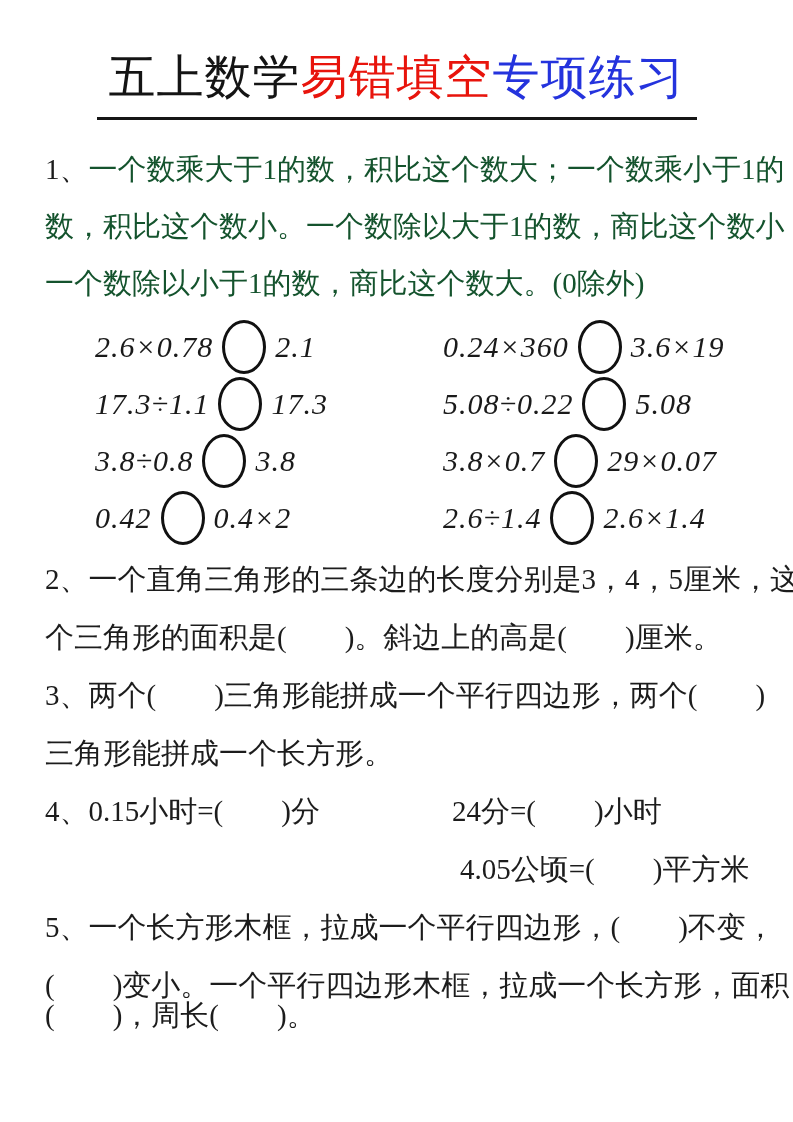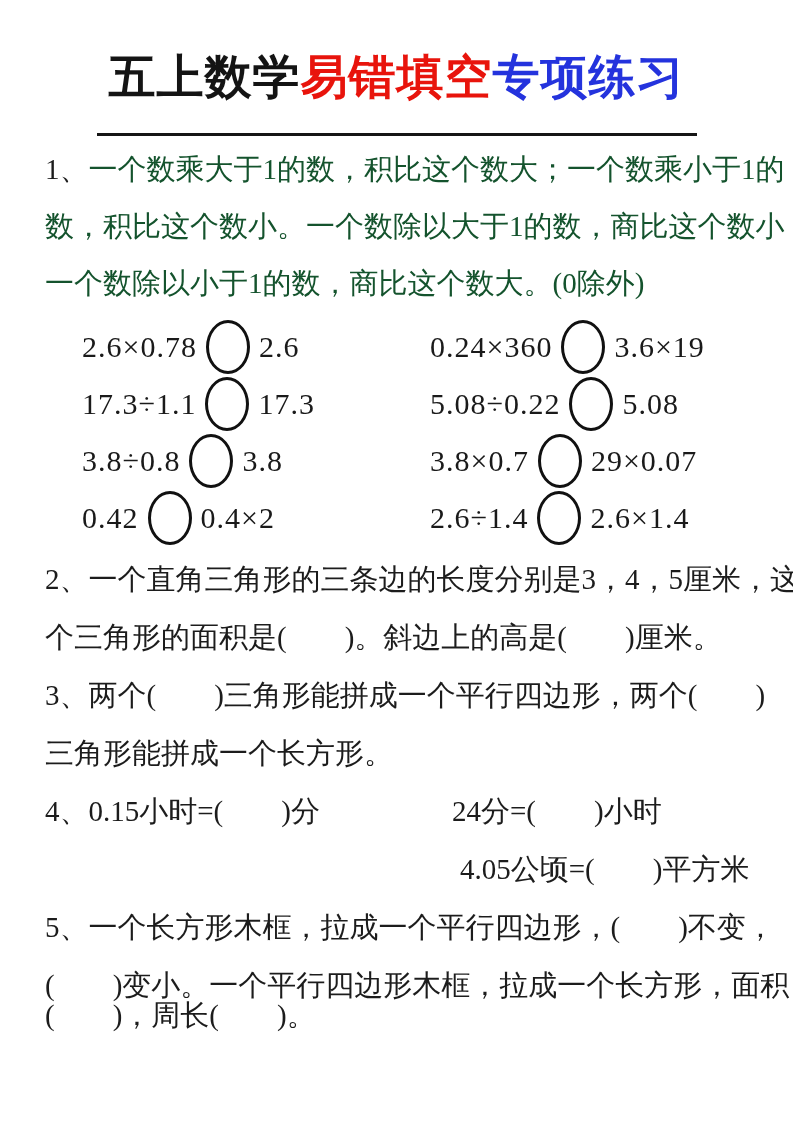--- a/index.html
+++ b/index.html
@@ -9,35 +9,35 @@
     background:#ffffff;
     overflow:hidden;
     font-family:"Liberation Serif","DejaVu Serif",serif;
     color:#1c1c1c;
   }
   
   .title-wrap{position:absolute;top:46px;left:0;right:0;text-align:center;}
   .title-inner{
     display:inline-block;
     font-family:"Liberation Sans","DejaVu Sans",sans-serif;
-    font-size:47px;font-weight:bold;letter-spacing:1px;
-    padding:0 12px 24px 12px;
+    font-size:47px;font-weight:normal;letter-spacing:1px;
+    padding:0 12px 8px 12px;
     border-bottom:3px solid #161616;
     white-space:pre;
   }
   .t-black{color:#141414;}
   .t-red{color:#e8140c;}
   .t-blue{color:#2433dd;}
   
   .q1-block{position:absolute;top:141px;left:45px;right:30px;}
   .q1-line{height:57px;line-height:57px;font-size:29px;white-space:pre;}
   .qnum{color:#1c1c1c;}
   .q1-text{color:#14532d;}
   
-  .cmp-block{position:absolute;top:318px;left:4px;right:0;}
+  .cmp-block{position:absolute;top:318px;left:17px;right:0;font-style:italic;}
   .cmp-row{position:relative;height:57px;}
   .cmp-cell{position:absolute;top:0;height:57px;display:flex;align-items:center;}
   .cmp-left{left:78px;}
   .cmp-right{left:426px;}
   .expr{font-size:30px;letter-spacing:1px;white-space:pre;color:#1a1a1a;}
   .circle{
     width:38px;height:48px;
     border:3px solid #111111;
     border-radius:50%;
     margin:0 9px;
@@ -69,21 +69,21 @@
     <div class="q1-line"><span class="q1-text">数，积比这个数小。一个数除以大于1的数，商比这个数小；</span></div>
     <div class="q1-line"><span class="q1-text">一个数除以小于1的数，商比这个数大。(0除外)</span></div>
   </div>
 
   <div class="cmp-block">
 
     <div class="cmp-row">
       <div class="cmp-cell cmp-left">
         <span class="expr">2.6×0.78</span>
         <span class="circle"></span>
-        <span class="expr">2.6</span>
+        <span class="expr">2.1</span>
       </div>
       <div class="cmp-cell cmp-right">
         <span class="expr">0.24×360</span>
         <span class="circle"></span>
         <span class="expr">3.6×19</span>
       </div>
     </div>
 
     <div class="cmp-row">
       <div class="cmp-cell cmp-left">

